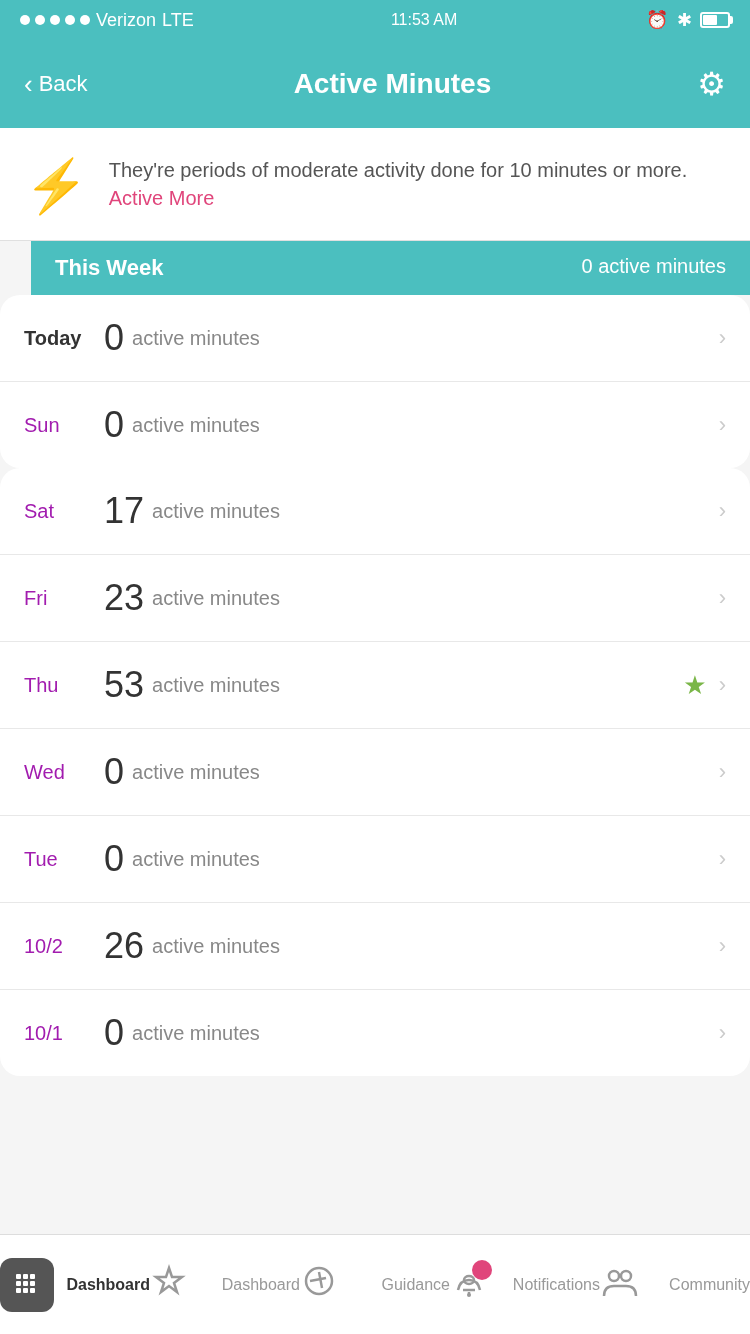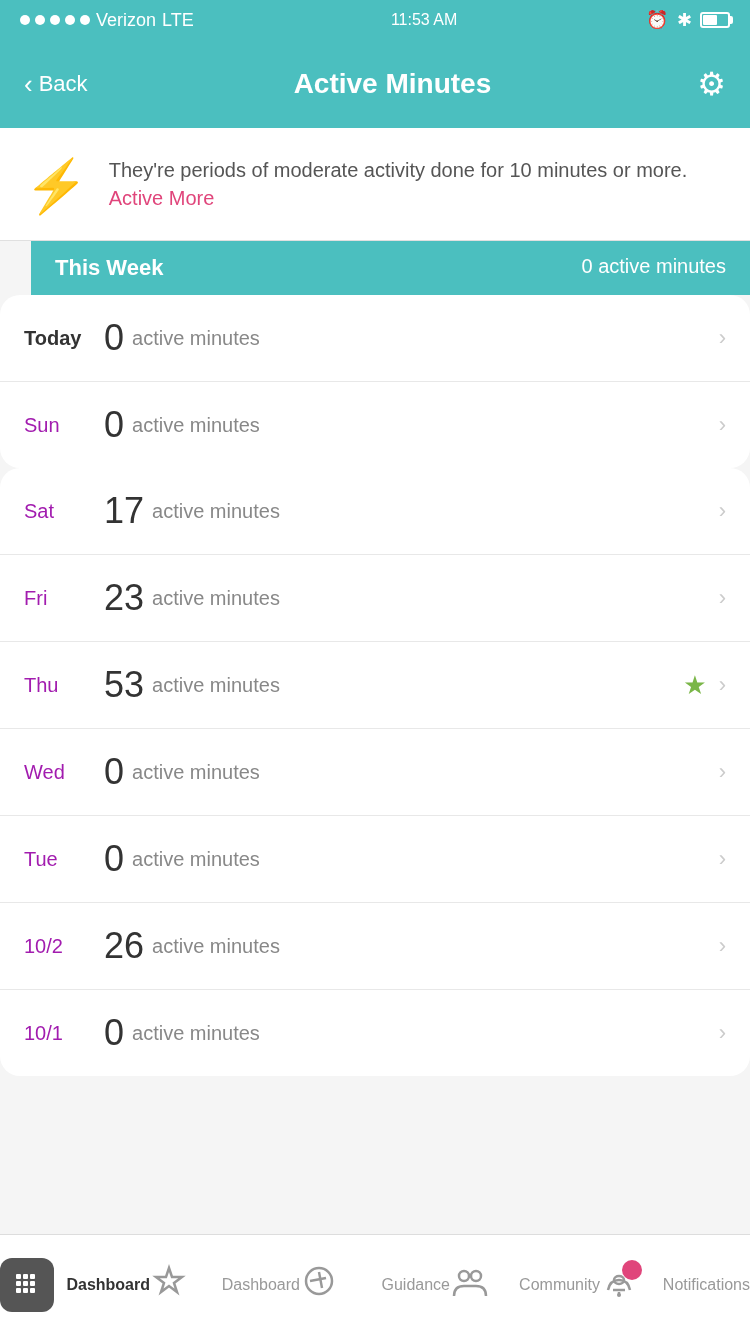--- a/index.html
+++ b/index.html
@@ -319,37 +319,37 @@
     <div class="tab-icon">
       <svg width="38" height="38" viewBox="0 0 38 38" fill="none" stroke="#999" stroke-width="2.5">
         <circle cx="19" cy="19" r="13"></circle>
         <line x1="19" y1="10" x2="22" y2="26"></line>
         <line x1="10" y1="19" x2="26" y2="16"></line>
       </svg>
     </div>
     <span class="tab-label">Guidance</span>
   </div>
   <div class="tab-item">
-    <div class="tab-icon">
-      <svg width="38" height="38" viewBox="0 0 38 38" fill="none" stroke="#999" stroke-width="2.5">
-        <circle cx="14" cy="14" r="5"></circle>
-        <circle cx="26" cy="14" r="5"></circle>
-        <path d="M4 34 Q4 24 14 24 Q20 24 20 24 Q20 24 26 24 Q36 24 36 34"></path>
-      </svg>
-    </div>
-    <span class="tab-label">Community</span>
-  </div>
-  <div class="tab-item">
     <div class="tab-badge">
       <div class="tab-icon">
         <svg width="38" height="38" viewBox="0 0 38 38" fill="none" stroke="#999" stroke-width="2.5">
           <path d="M8 28 Q10 18 19 18 Q28 18 30 28"></path>
           <ellipse cx="19" cy="18" rx="5" ry="4"></ellipse>
           <line x1="13" y1="28" x2="25" y2="28"></line>
           <line x1="19" y1="30" x2="19" y2="33"></line>
           <circle cx="19" cy="33" r="2" fill="#999" stroke="none"></circle>
         </svg>
       </div>
       <div class="badge-dot" style="background:#e0457b; width:20px; height:20px; border-radius:50%; position:absolute; top:-2px; right:-4px;"></div>
     </div>
     <span class="tab-label">Notifications</span>
   </div>
+  <div class="tab-item">
+    <div class="tab-icon">
+      <svg width="38" height="38" viewBox="0 0 38 38" fill="none" stroke="#999" stroke-width="2.5">
+        <circle cx="14" cy="14" r="5"></circle>
+        <circle cx="26" cy="14" r="5"></circle>
+        <path d="M4 34 Q4 24 14 24 Q20 24 20 24 Q20 24 26 24 Q36 24 36 34"></path>
+      </svg>
+    </div>
+    <span class="tab-label">Community</span>
+  </div>
 </div>
 
 </body></html>

